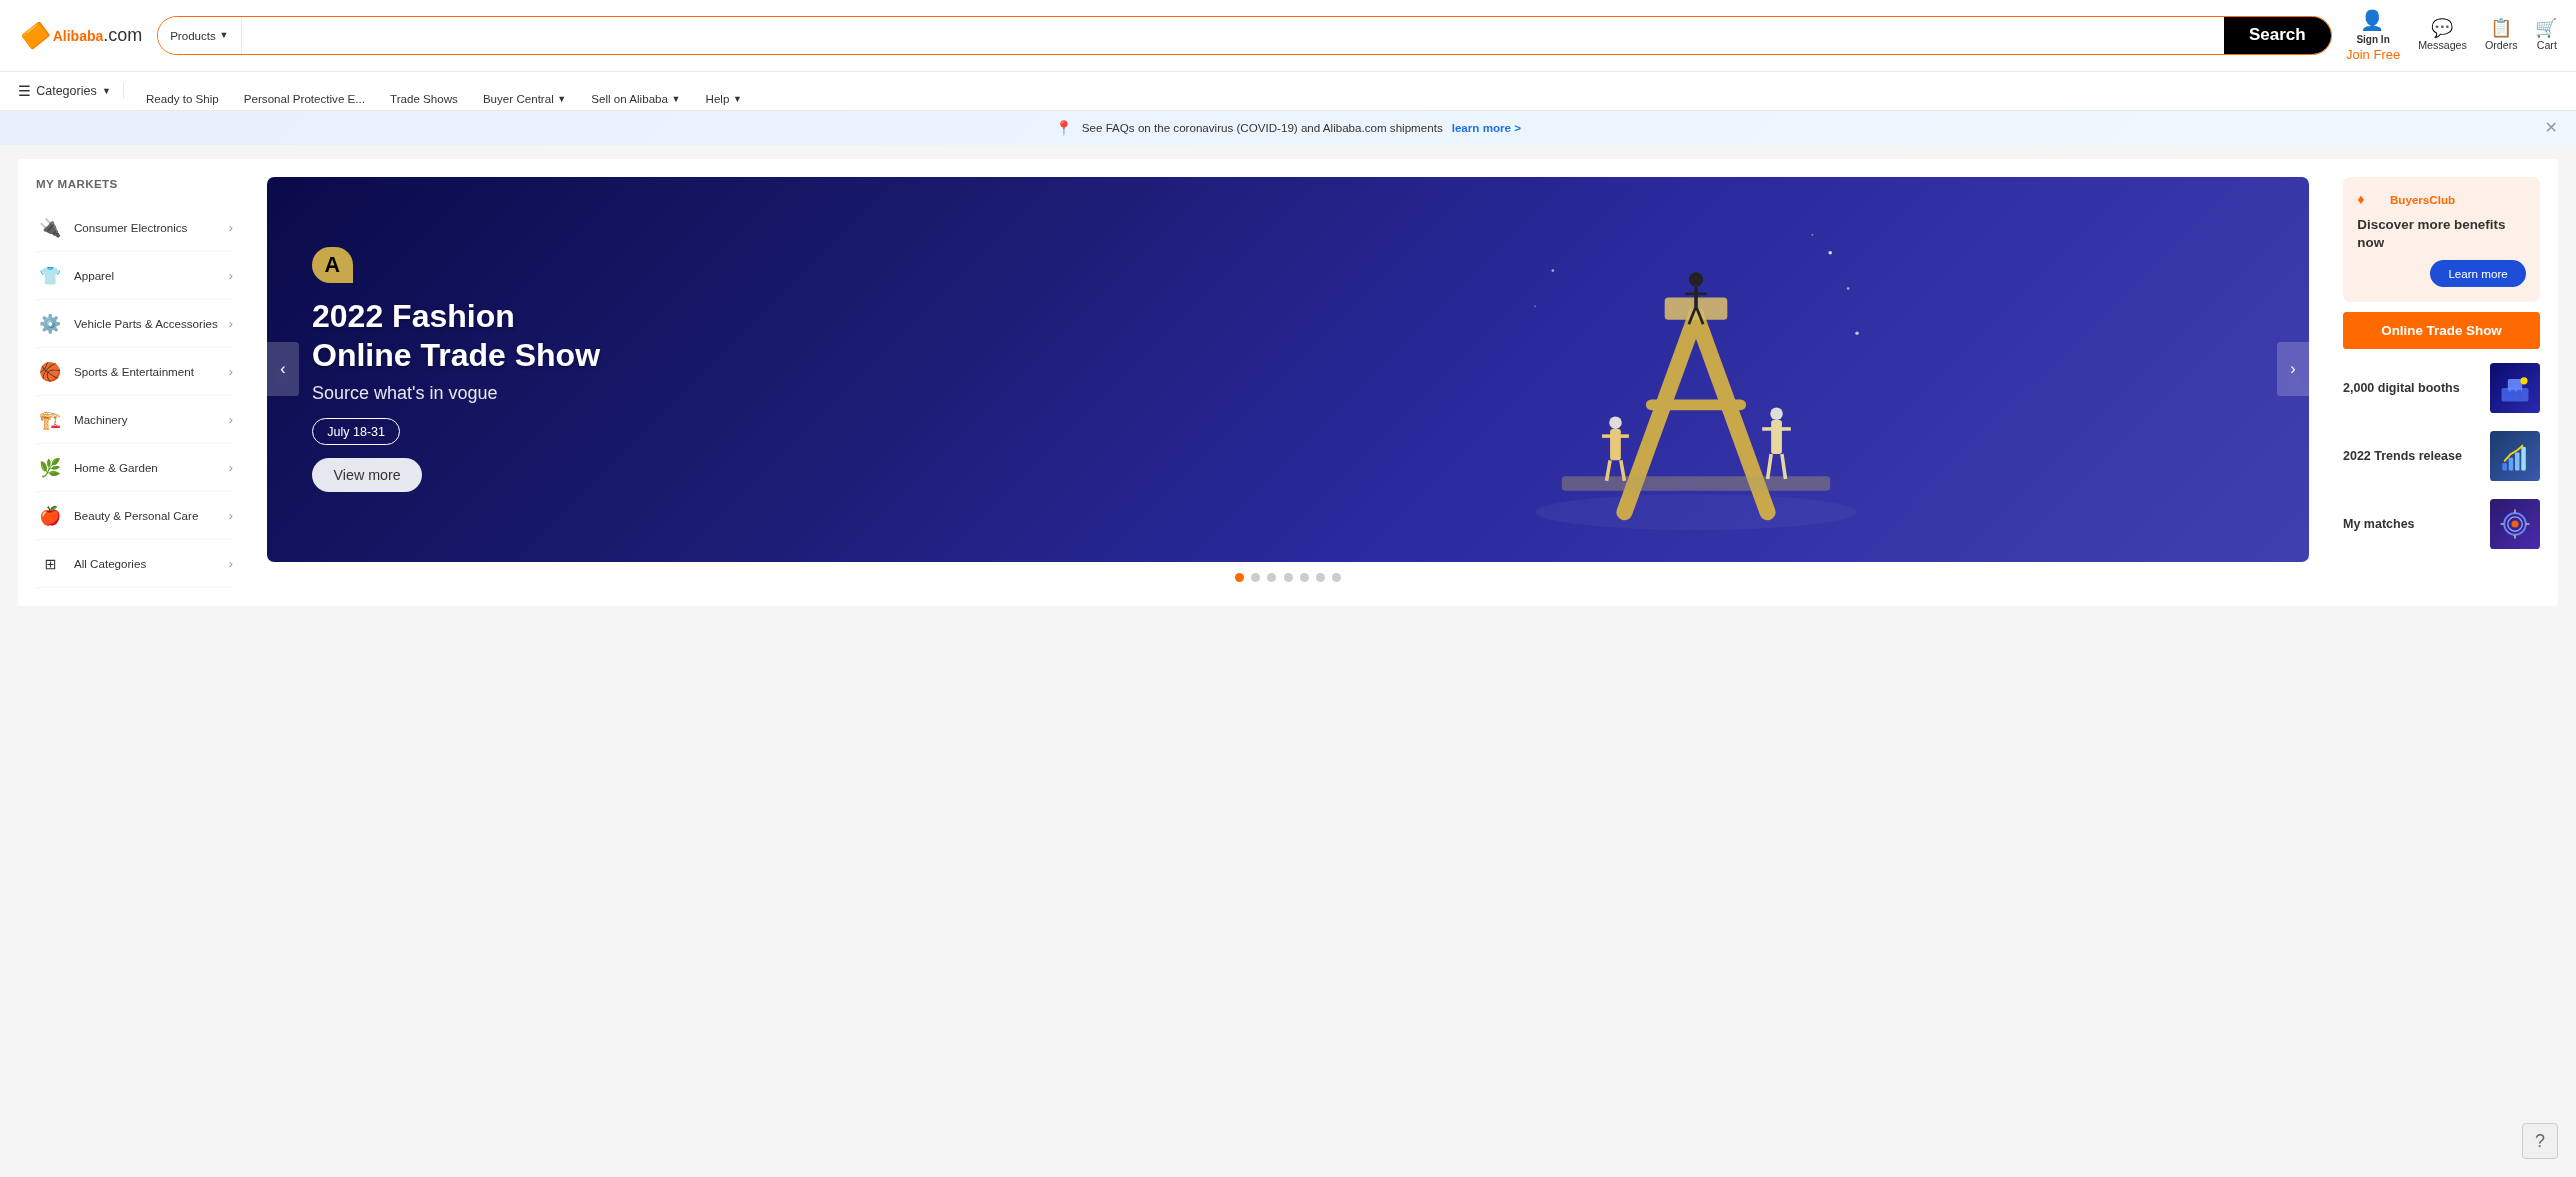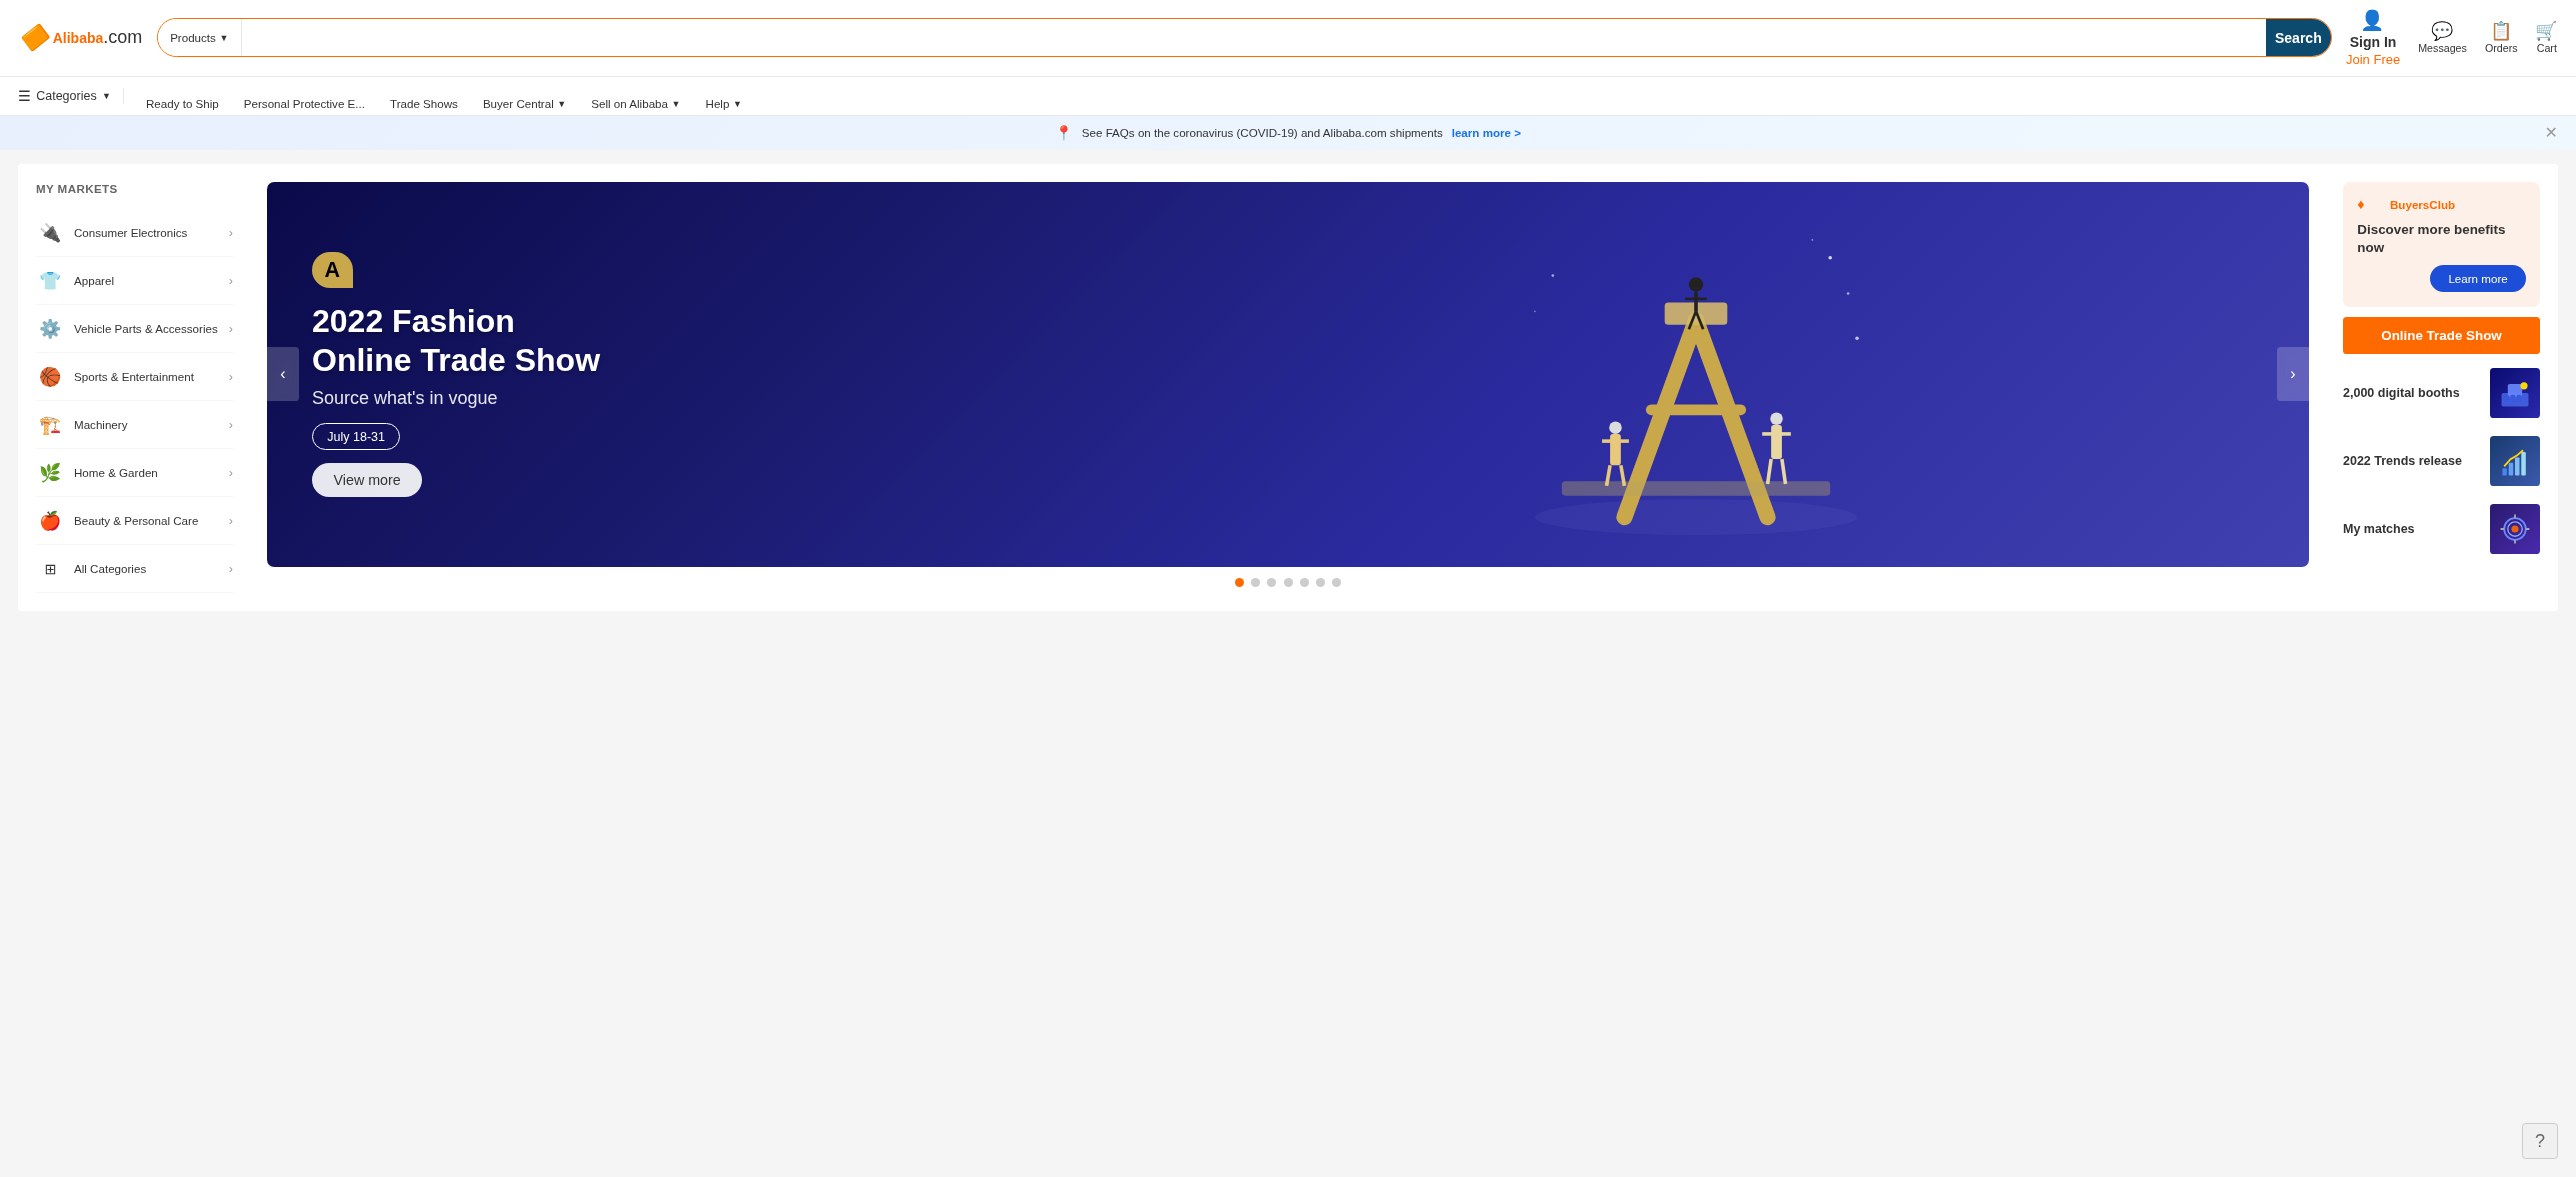--- a/index.html
+++ b/index.html
@@ -49,26 +49,26 @@
       white-space: nowrap;
     }
     .search-input {
       flex: 1;
       border: none;
       outline: none;
       padding: 0 10.7px;
       font-size: 12.5px;
     }
     .search-btn {
-      background: #0c4a6e;
+      background: #000000;
       border: none;
       color: #fff;
-      font-size: 14px;
-      font-weight: bold;
-      padding: 0 9px;
+      font-size: 17px;
+      font-weight: bold;
+      padding: 0 25px;
       cursor: pointer;
     }
     .header-right {
       display: flex;
       align-items: center;
       gap: 18px;
       flex-shrink: 0;
     }
     .header-action {
       display: flex;
@@ -88,21 +88,21 @@
       font-size: 10.7px;
     }
     .signin-area {
       display: flex;
       flex-direction: column;
       align-items: center;
       cursor: pointer;
       gap: 1.8px;
     }
     .signin-area .sign-in {
-      font-size: 14px;
+      font-size: 10px;
       font-weight: bold;
       text-align: center;
     }
     .signin-area .join-free {
       font-size: 13px;
       color: #ff6a00;
     }
 
     
     .nav-bar {

